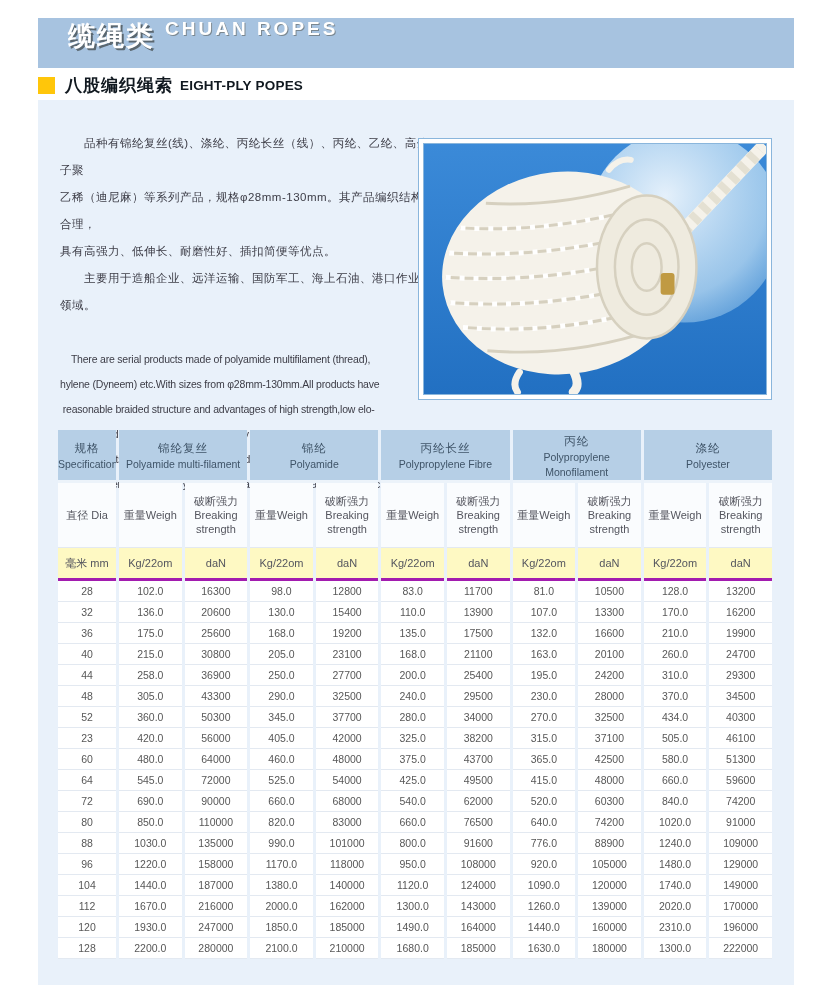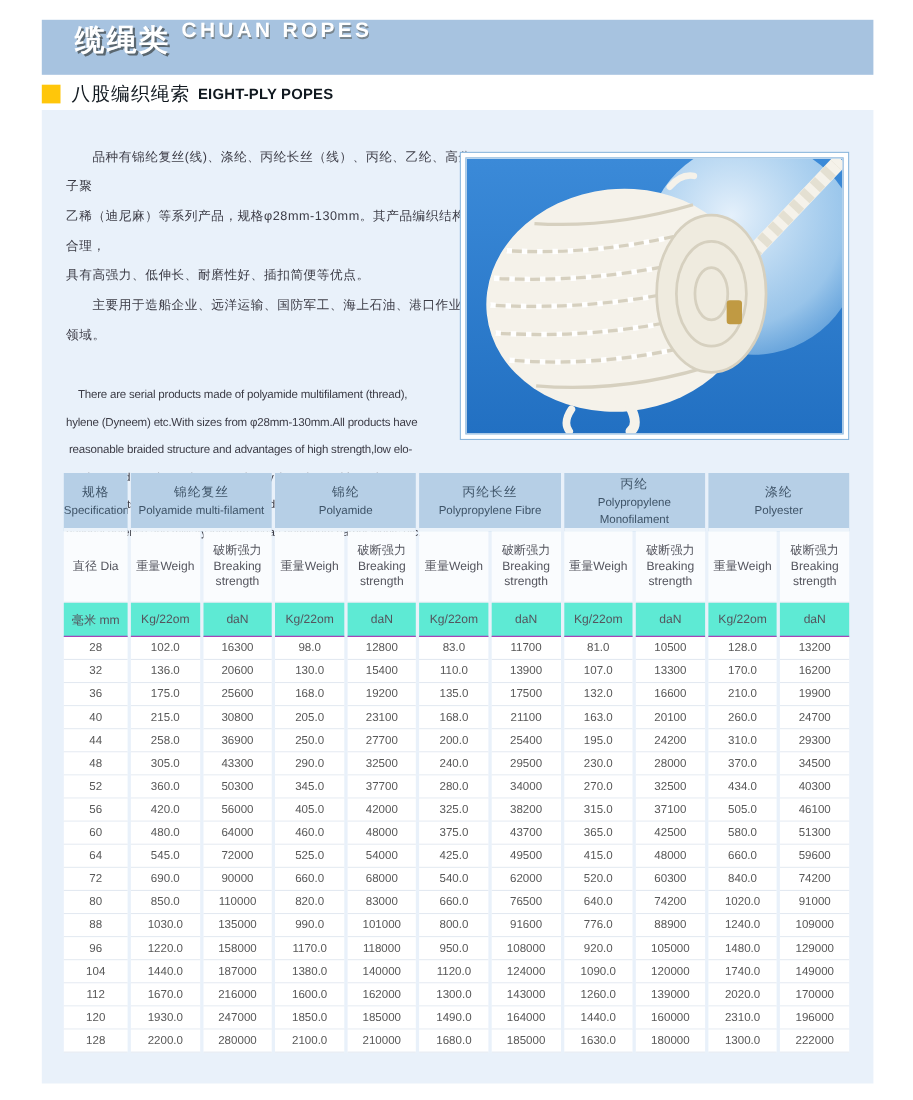--- a/index.html
+++ b/index.html
@@ -19,21 +19,21 @@
   }
   .banner .en-title{
     color:#ffffff;font-size:19px;font-weight:bold;letter-spacing:3px;margin-left:10px;
     text-shadow:1px 1px 0 #7a8790;
   }
   
   .section-head{
     position:absolute;left:38px;top:74px;height:22px;display:flex;align-items:center;
   }
   .yellow-sq{width:17px;height:17px;background:#ffc60a;margin-right:10px;}
-  .section-cn{font-size:17px;font-weight:normal;color:#10181f;letter-spacing:1px;}
+  .section-cn{font-size:17px;font-weight:bold;color:#10181f;letter-spacing:1px;}
   .section-en{font-size:13.5px;font-weight:bold;color:#10181f;margin-left:7px;letter-spacing:0.2px;}
   
   .panel{
     position:absolute;left:38px;top:100px;width:756px;height:885px;background:#e9f1fa;
   }
   
   .intro{
     position:absolute;left:22px;top:30px;width:372px;
   }
   .cn-line{
@@ -66,22 +66,22 @@
     border-bottom:3px solid #ecf3fa;
   }
   tr.group-row .g-cn{display:block;font-size:11.5px;letter-spacing:1px;line-height:17px;margin-top:2px;}
   tr.group-row .g-en{display:block;font-size:10.5px;letter-spacing:0;line-height:15px;}
   tr.sub-row th{
     background:#fafcfe;height:64px;font-weight:normal;color:#54555e;font-size:11px;line-height:14px;
     border-bottom:1px solid #e3e9f1;
     margin-left:32px;
   }
   tr.unit-row th{
-    background:#5eead4;height:30px;font-weight:normal;color:#54555e;font-size:11px;
-    border-bottom:1px solid #a21caf;
+    background:#fef9c3;height:30px;font-weight:normal;color:#54555e;font-size:11px;
+    border-bottom:3px solid #a21caf;
   }
   .spec-table tbody td{
     background:#ffffff;height:20px;font-size:10.5px;color:#575757;
     border-bottom:1px solid #e3e9f1;
   }
 </style>
 </head>
 <body>
 
 <div class="banner">
@@ -336,21 +336,21 @@
           <td>345.0</td>
           <td>37700</td>
           <td>280.0</td>
           <td>34000</td>
           <td>270.0</td>
           <td>32500</td>
           <td>434.0</td>
           <td>40300</td>
         </tr>
         <tr>
-          <td>56</td>
+          <td>23</td>
           <td>420.0</td>
           <td>56000</td>
           <td>405.0</td>
           <td>42000</td>
           <td>325.0</td>
           <td>38200</td>
           <td>315.0</td>
           <td>37100</td>
           <td>505.0</td>
           <td>46100</td>
@@ -443,21 +443,21 @@
           <td>124000</td>
           <td>1090.0</td>
           <td>120000</td>
           <td>1740.0</td>
           <td>149000</td>
         </tr>
         <tr>
           <td>112</td>
           <td>1670.0</td>
           <td>216000</td>
-          <td>1600.0</td>
+          <td>2000.0</td>
           <td>162000</td>
           <td>1300.0</td>
           <td>143000</td>
           <td>1260.0</td>
           <td>139000</td>
           <td>2020.0</td>
           <td>170000</td>
         </tr>
         <tr>
           <td>120</td>

